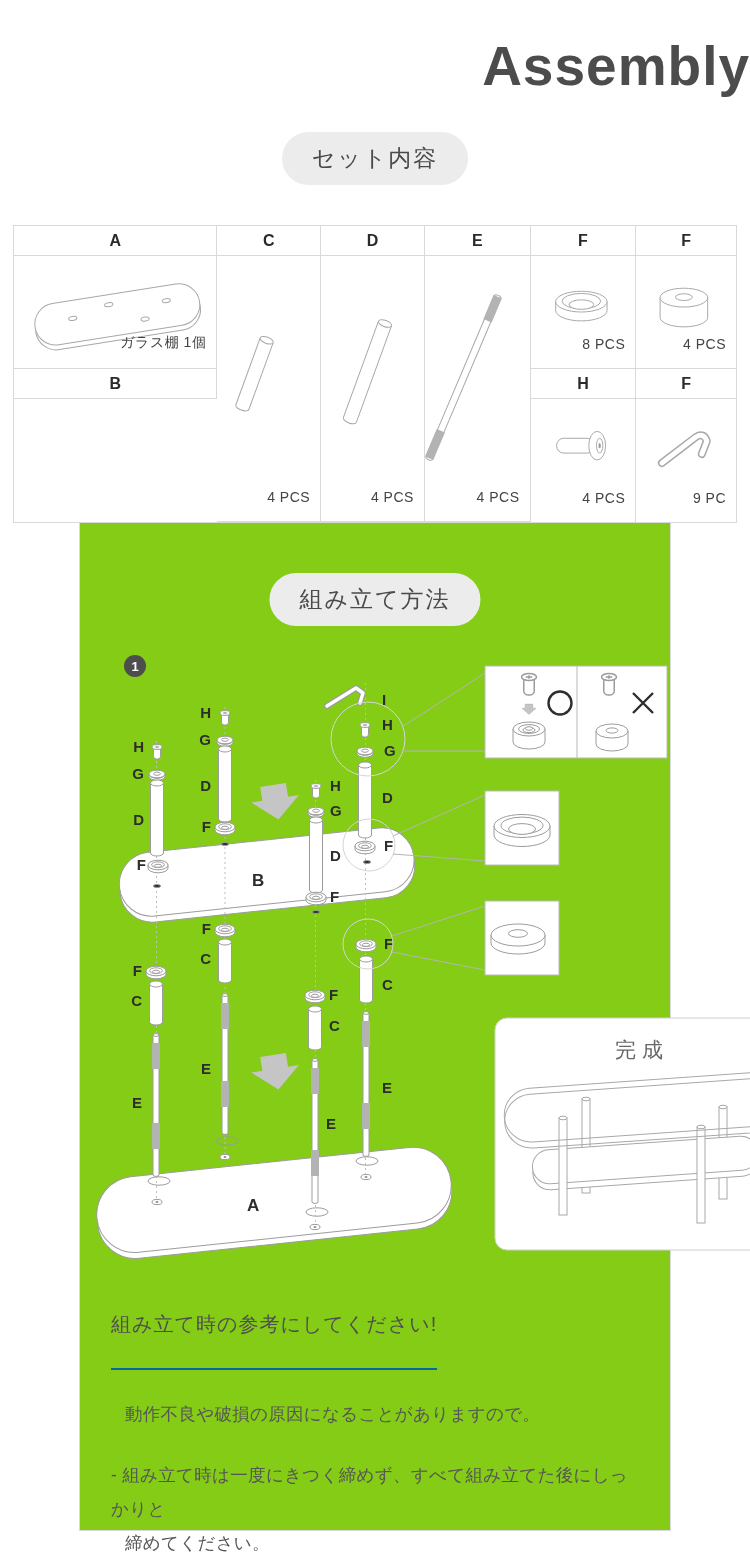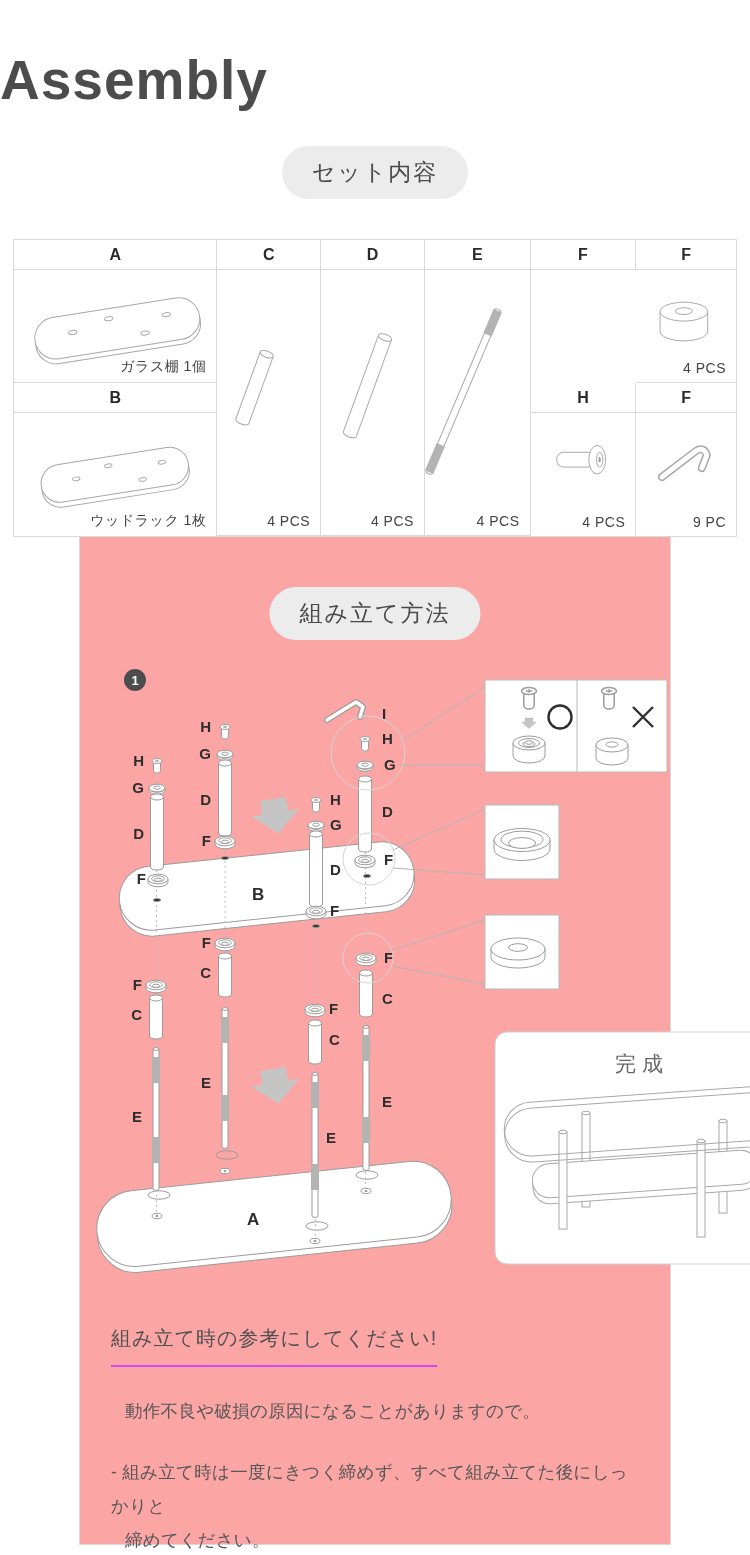--- a/index.html
+++ b/index.html
@@ -4,22 +4,22 @@
 <style>
   * { box-sizing: border-box; margin: 0; padding: 0; }
   body {
     background: #ffffff;
     font-family: "Liberation Sans", "DejaVu Sans", sans-serif;
     color: #4c4c4c;
   }
   .page { width: 750px; height: 1555px; margin: 0 auto; background: #fff; overflow: hidden; }
 
   h1.title {
-    padding-top: 48px;
-    text-align: left;
+    padding-top: 34px;
+    text-align: right;
     font-size: 55px;
     font-weight: 700;
     color: #4c4c4c;
     letter-spacing: 1px;
   }
   .pill {
     width: fit-content;
     margin: 34px auto 0;
     background: #ececec;
     color: #4a4a4a;
@@ -49,43 +49,43 @@
   }
   .h-a  { grid-area: 1/1; } .h-c  { grid-area: 1/2; } .h-d  { grid-area: 1/3; }
   .h-e  { grid-area: 1/4; } .h-f1 { grid-area: 1/5; } .h-f2 { grid-area: 1/6; }
   .c-a  { grid-area: 2/1; }
   .c-c  { grid-area: 2/2/5/3; } .c-d { grid-area: 2/3/5/4; } .c-e { grid-area: 2/4/5/5; }
   .c-f1 { grid-area: 2/5; } .c-f2 { grid-area: 2/6; }
   .h-b  { grid-area: 3/1; } .h-h  { grid-area: 3/5; } .h-f3 { grid-area: 3/6; }
   .c-b  { grid-area: 4/1; } .c-h  { grid-area: 4/5; } .c-f3 { grid-area: 4/6; }
   .pt-cell svg { position: absolute; inset: 0; width: 100%; height: 100%; }
   .caption {
-    position: absolute; right: 10px; bottom: 6px;
+    position: absolute; right: 10px; bottom: 16px;
     font-size: 14px; color: #444; letter-spacing: 0.5px; white-space: nowrap;
   }
 
   
   .assembly-box {
     position: relative;
     width: 592px;
     height: 1008px;
     margin: 0 auto;
     border: 1px solid #d9d9d9;
     border-top: none;
-    background: #fca5a5;
+    background: #84cc16;
   }
   .assembly-box .pill { position: absolute; top: 50px; left: 50%; transform: translateX(-50%); margin: 0; }
   svg.diagram { position: absolute; left: 0; top: 120px; width: 722px; height: 630px; }
 
   .notes { position: absolute; left: 31px; top: 788px; right: 38px; }
   .notes-heading {
     display: inline-block;
     font-size: 20px; color: #4f4f4f; letter-spacing: 1px;
-    padding-bottom: 13px;
-    border-bottom: 2px solid #d946ef;
+    padding-bottom: 30px;
+    border-bottom: 2px solid #0369a1;
   }
   .note-item { margin-top: 27px; }
   .note-line { font-size: 17.5px; line-height: 1.95; color: #565656; letter-spacing: 0.3px; }
   .note-line.l2 { padding-left: 14px; }
 
   
   svg text { font-family: "Liberation Sans", "DejaVu Sans", sans-serif; }
   .lbl { font-size: 15px; font-weight: 700; fill: #2d2d2d; }
   .board-lbl { font-size: 17px; font-weight: 700; fill: #2d2d2d; }
 </style>
@@ -146,49 +146,47 @@
         <g stroke="#a8a8a8" fill="#fff" stroke-width="1" transform="translate(38,122) rotate(23)">
           <path d="M -3.5 -88 V 88 a 3.5 1.6 0 0 0 7 0 V -88"></path>
           <ellipse cx="0" cy="-88" rx="3.5" ry="1.6"></ellipse>
           <rect x="-4.5" y="-88" width="9" height="26" fill="#b3b3b3" stroke="none"></rect>
           <rect x="-4.5" y="58" width="9" height="30" fill="#b3b3b3" stroke="none"></rect>
         </g>
       </svg>
       <div class="caption">4 PCS</div>
     </div>
 
+    <div class="pt-cell c-f1">
+      <svg viewBox="0 0 106 113">
+        <g stroke="#a8a8a8" fill="#fff" stroke-width="1">
+          <path d="M 25 46 v 9 a 26 10.5 0 0 0 52 0 v -9" fill="#fff"></path>
+          <ellipse cx="51" cy="46" rx="26" ry="10.5"></ellipse>
+          <ellipse cx="51" cy="45.5" rx="19.5" ry="7.8"></ellipse>
+          <ellipse cx="51" cy="49" rx="12.5" ry="4.8"></ellipse>
+        </g>
+      </svg>
+      <div class="caption">8 PCS</div>
+    </div>
 
     <div class="pt-cell c-f2 no-r">
       <svg viewBox="0 0 100 113">
         <g stroke="#a8a8a8" fill="#fff" stroke-width="1">
           <path d="M 24 42 v 20 a 24 9.5 0 0 0 48 0 v -20" fill="#fff"></path>
           <ellipse cx="48" cy="42" rx="24" ry="9.5"></ellipse>
           <ellipse cx="48" cy="41.5" rx="8.5" ry="3.4"></ellipse>
         </g>
       </svg>
       <div class="caption">4 PCS</div>
     </div>
 
     <div class="pt-cell pt-head h-b">B</div>
     <div class="pt-cell pt-head h-h">H</div>
     <div class="pt-cell pt-head h-f3 no-r">F</div>
 
-    <div class="pt-cell c-b no-b">
-      <svg viewBox="0 0 204 123">
-        <g stroke="#a8a8a8" fill="#fff" stroke-width="1" transform="rotate(-9 100 58)">
-          <rect x="26" y="48" width="150" height="38" rx="19"></rect>
-          <rect x="26" y="43" width="150" height="38" rx="19"></rect>
-          <ellipse cx="62" cy="60" rx="3.8" ry="1.8"></ellipse>
-          <ellipse cx="96" cy="52" rx="3.8" ry="1.8"></ellipse>
-          <ellipse cx="128" cy="71" rx="3.8" ry="1.8"></ellipse>
-          <ellipse cx="150" cy="57" rx="3.8" ry="1.8"></ellipse>
-        </g>
-      </svg>
-      <div class="caption">ウッドラック 1枚</div>
-    </div>
 
     <div class="pt-cell c-h no-b">
       <svg viewBox="0 0 106 123">
         <g stroke="#a8a8a8" fill="#fff" stroke-width="1">
           <rect x="26" y="39" width="38" height="15" rx="7"></rect>
           <ellipse cx="67" cy="46.5" rx="8.5" ry="14.5"></ellipse>
           <ellipse cx="69.5" cy="46.5" rx="3.2" ry="7.5"></ellipse>
           <ellipse cx="69.5" cy="46.5" rx="1.2" ry="2.6" fill="#999" stroke="none"></ellipse>
         </g>
       </svg>

